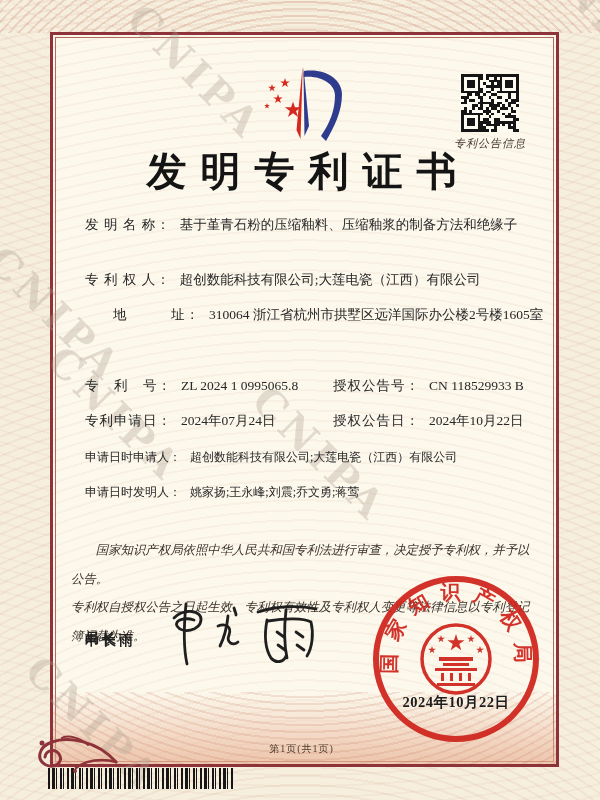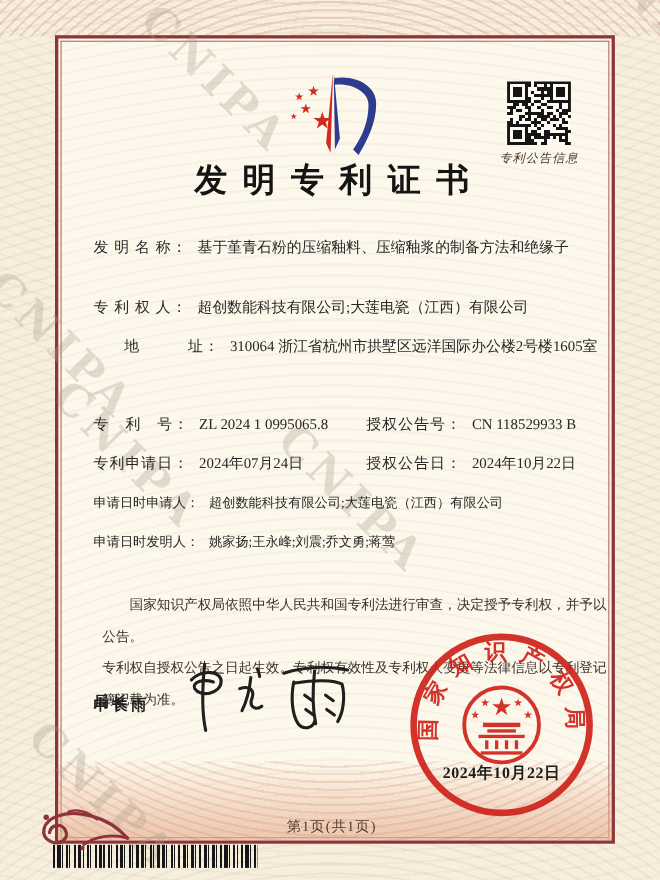--- a/index.html
+++ b/index.html
@@ -23,37 +23,37 @@
   .bottom-band{position:absolute;left:0;bottom:0;width:100%;height:72px;
     background:
       repeating-radial-gradient(circle at 50% -500%, rgba(196,120,96,0.18) 0 2px, rgba(0,0,0,0) 2px 7px),
       linear-gradient(180deg, rgba(235,186,156,0) 0%, rgba(231,176,145,0.65) 92%);}
   .cert-no{position:absolute;left:75px;top:71px;font-size:13.5px;letter-spacing:2px;color:#2a2a2a;z-index:2;}
   .logo{position:absolute;left:253px;top:64px;z-index:2;}
   .qr-wrap{position:absolute;left:461px;top:74px;width:58px;height:58px;z-index:2;background:#fdfaf1;}
   .qr-wrap svg{width:100%;height:100%;display:block;}
   .qr-caption{position:absolute;left:444px;top:136px;width:92px;text-align:center;font-size:11px;
     font-style:italic;color:#45362e;letter-spacing:1px;z-index:2;}
-  .title{position:absolute;left:50px;top:144px;width:503px;text-align:center;font-size:30px;font-weight:700;
+  .title{position:absolute;left:50px;top:144px;width:503px;text-align:center;font-size:40px;font-weight:700;
     letter-spacing:14px;text-indent:14px;color:#141414;z-index:2;}
   .row{position:absolute;left:85px;font-size:13.5px;color:#272727;white-space:nowrap;z-index:2;}
   .row .lbl{letter-spacing:1px;}
   .row .val{margin-left:9px;}
   .pair{position:absolute;top:0;left:0;white-space:nowrap;}
   .pair.r{left:248px;}
   .row.small{font-size:12px;}
   .row.small .lbl{letter-spacing:0;}
   .statement{position:absolute;left:71px;top:536px;width:464px;font-size:12.4px;line-height:2.3;
-    color:#39302a;z-index:2;margin-left:22px;}
+    font-style:italic;color:#39302a;z-index:2;}
   .statement .l1{text-indent:2em;}
   .director{position:absolute;left:85px;font-size:14px;font-weight:700;letter-spacing:3px;color:#1f1f1f;
     font-family:"DejaVu Sans","Liberation Sans",sans-serif;z-index:2;}
   .sig{position:absolute;left:158px;top:590px;z-index:3;}
   .seal{position:absolute;left:368px;top:571px;z-index:4;}
-  .footer{position:absolute;left:50px;top:742px;width:503px;text-align:center;font-size:13px;
+  .footer{position:absolute;left:50px;top:742px;width:503px;text-align:center;font-size:10px;
     color:#4d3b31;letter-spacing:1px;z-index:3;}
   .barcode{position:absolute;left:48px;top:768px;width:186px;height:21px;z-index:2;
     background:repeating-linear-gradient(90deg,
       #161616 0 2px, rgba(0,0,0,0) 2px 4px,
       #161616 4px 7px, rgba(0,0,0,0) 7px 8px,
       #161616 8px 9px, rgba(0,0,0,0) 9px 12px,
       #161616 12px 14px, rgba(0,0,0,0) 14px 15px,
       #161616 15px 16px, rgba(0,0,0,0) 16px 19px);}
   .flourish{position:absolute;left:28px;top:731px;z-index:3;}
 </style>

